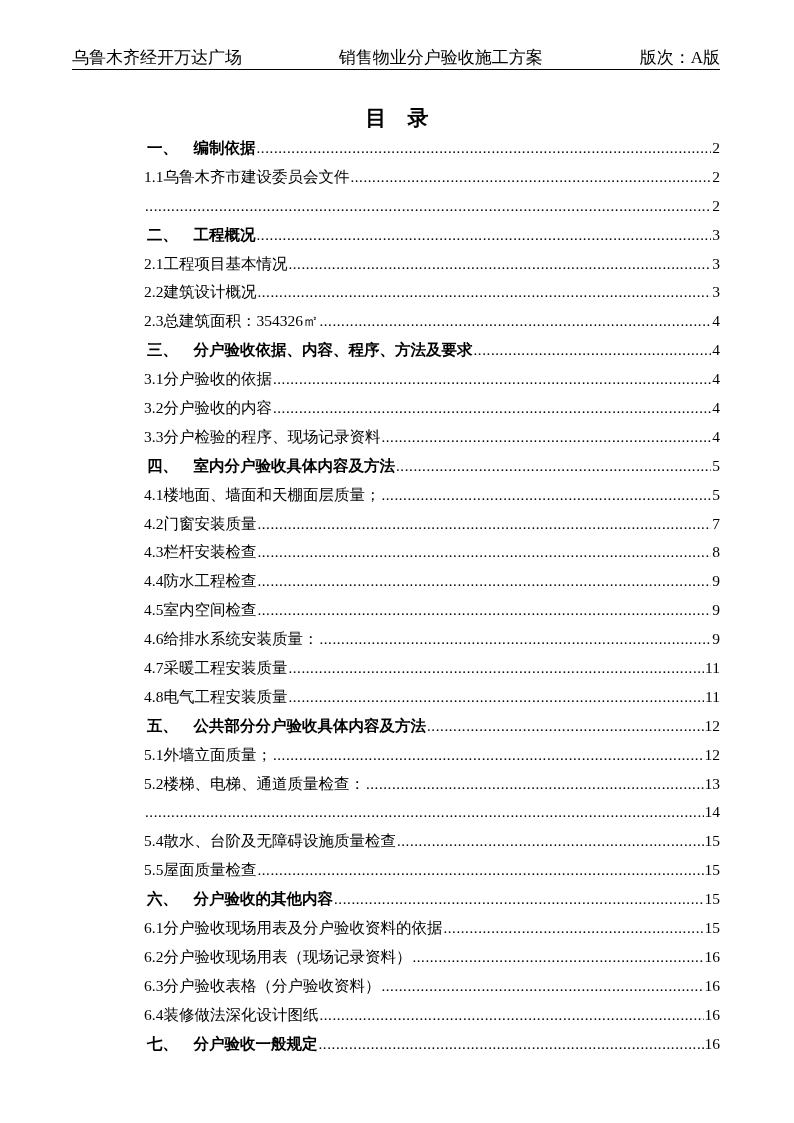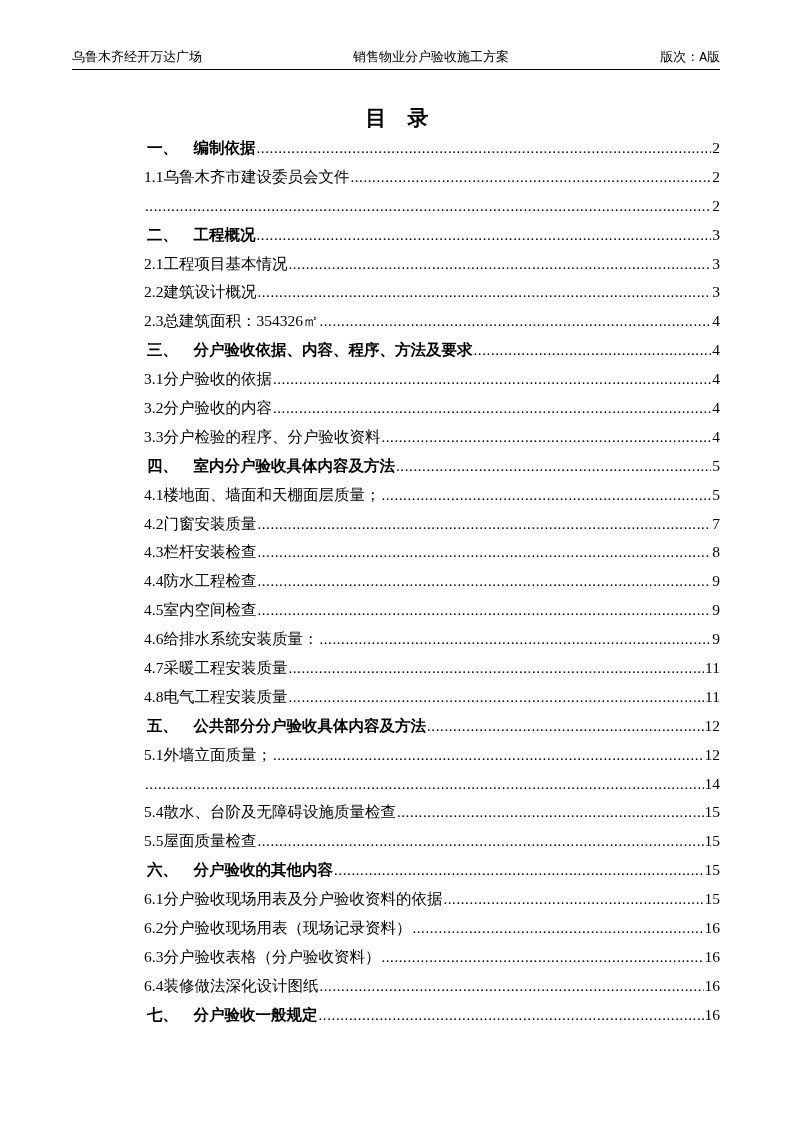--- a/index.html
+++ b/index.html
@@ -10,25 +10,24 @@
     font-family:"Liberation Serif","DejaVu Serif",serif;
     position:relative;
     overflow:hidden;
   }
   .page { position:absolute; inset:0; }
 
   
   .hdr {
     position:absolute; left:72px; right:74px; top:50px;
     display:flex; justify-content:space-between; align-items:center;
-    font-size:13px; line-height:16px;
+    font-size:17px; line-height:16px;
     border-bottom:1.5px solid #000;
     padding-bottom:3px;
     white-space:nowrap;
-    font-family:Liberation Mono, monospace;
   }
 
   
   .toc-title {
     position:absolute; top:100px; left:0; right:0;
     margin:4px; text-align:center;
     font-size:21px; font-weight:bold;
     white-space:pre;
   }
 
@@ -123,21 +122,21 @@
     <span class="p">4</span>
   </div>
 
   <div class="toc-row l2">
     <span class="t">3.2分户验收的内容</span>
     <span class="dots"></span>
     <span class="p">4</span>
   </div>
 
   <div class="toc-row l2">
-    <span class="t">3.3分户检验的程序、分户验收资料</span>
+    <span class="t">3.3分户检验的程序、现场记录资料</span>
     <span class="dots"></span>
     <span class="p">4</span>
   </div>
 
   <div class="toc-row l1">
     <span class="t">四、　室内分户验收具体内容及方法</span>
     <span class="dots"></span>
     <span class="p">5</span>
   </div>
 
@@ -194,20 +193,25 @@
     <span class="dots"></span>
     <span class="p">12</span>
   </div>
 
   <div class="toc-row l2">
     <span class="t">5.1外墙立面质量；</span>
     <span class="dots"></span>
     <span class="p">12</span>
   </div>
 
+  <div class="toc-row l2">
+    <span class="t">5.2楼梯、电梯、通道质量检查：</span>
+    <span class="dots"></span>
+    <span class="p">13</span>
+  </div>
 
   <div class="toc-row l2">
     <span class="dots"></span>
     <span class="p">14</span>
   </div>
 
   <div class="toc-row l2">
     <span class="t">5.4散水、台阶及无障碍设施质量检查</span>
     <span class="dots"></span>
     <span class="p">15</span>

